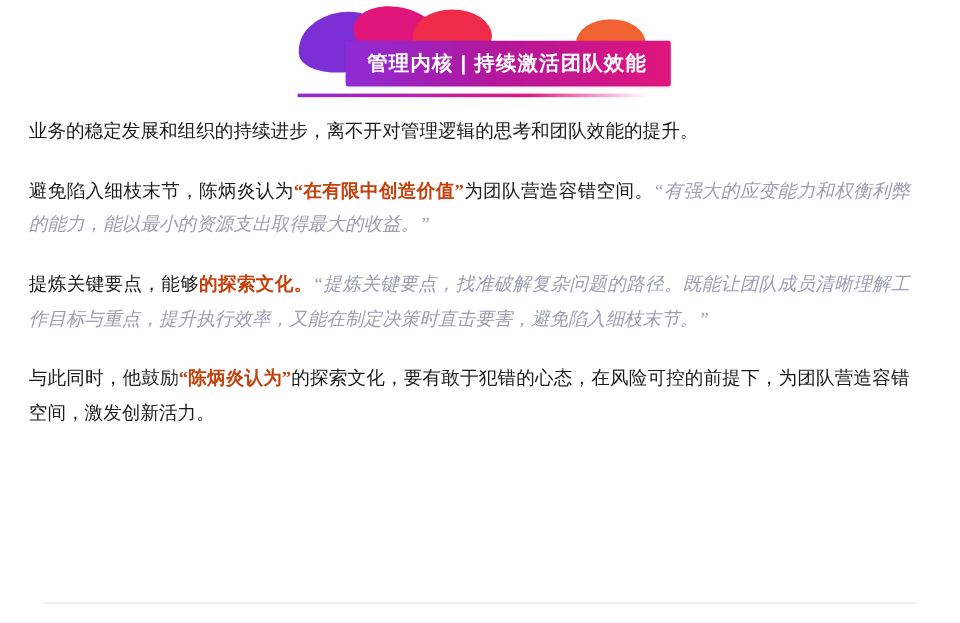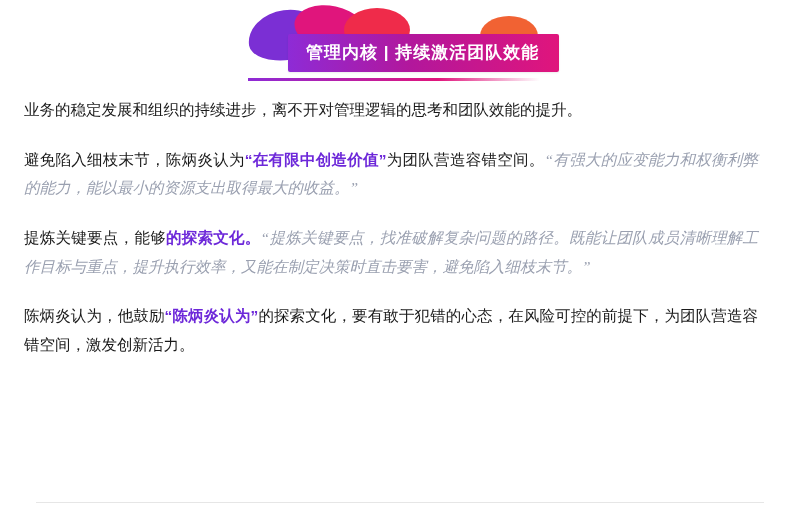--- a/index.html
+++ b/index.html
@@ -103,21 +103,22 @@
   p.para {
     margin: 0 0 21px 0;
     font-size: 15.5px;
     line-height: 1.85;
     color: #1a1a1a;
     text-align: justify;
     font-family: "Liberation Sans", sans-serif;
   }
   .b {
     font-weight: bold;
-    color: #6d28d9;
+    color: #c2410c;
+    font-family: Liberation Serif, serif;
   }
   .quote {
     color: #9aa0b0;
     font-style: italic;
     font-family: "Liberation Serif", serif;
   }
   .footer-rule {
     position: absolute;
     left: 36px;
     right: 36px;
@@ -139,17 +140,17 @@
       <div class="blob-orange"></div>
     </div>
     <div class="banner-title">管理内核 | 持续激活团队效能</div>
     <div class="banner-underline"></div>
   </div>
 
   <div class="content">
     <p class="para"><span>业务的稳定发展和组织的持续进步，离不开对管理逻辑的思考和团队效能的提升。</span></p>
     <p class="para"><span>避免陷入细枝末节，陈炳炎认为</span><span class="b">“在有限中创造价值”</span><span>为团队营造容错空间。</span><span class="quote">“有强大的应变能力和权衡利弊的能力，能以最小的资源支出取得最大的收益。”</span></p>
     <p class="para"><span>提炼关键要点，能够</span><span class="b">的探索文化。</span><span class="quote">“提炼关键要点，找准破解复杂问题的路径。既能让团队成员清晰理解工作目标与重点，提升执行效率，又能在制定决策时直击要害，避免陷入细枝末节。”</span></p>
-    <p class="para"><span>陈炳炎认为，他鼓励</span><span class="b">“陈炳炎认为”</span><span>的探索文化，要有敢于犯错的心态，在风险可控的前提下，为团队营造容错空间，激发创新活力。</span></p>
+    <p class="para"><span>与此同时，他鼓励</span><span class="b">“陈炳炎认为”</span><span>的探索文化，要有敢于犯错的心态，在风险可控的前提下，为团队营造容错空间，激发创新活力。</span></p>
   </div>
 
   <div class="footer-rule"></div>
 </div>
 
 </body></html>

